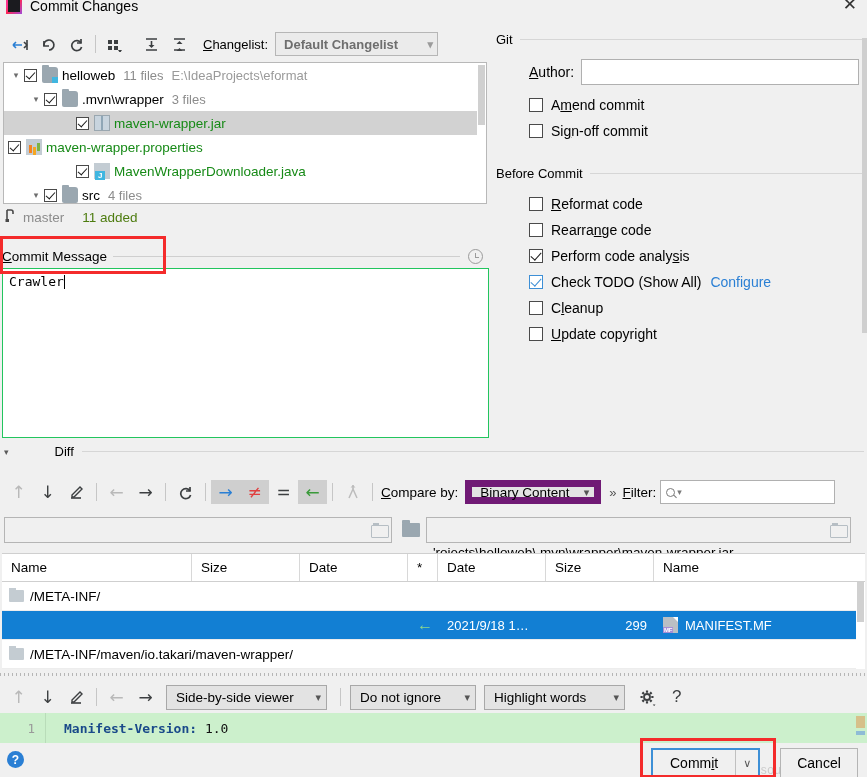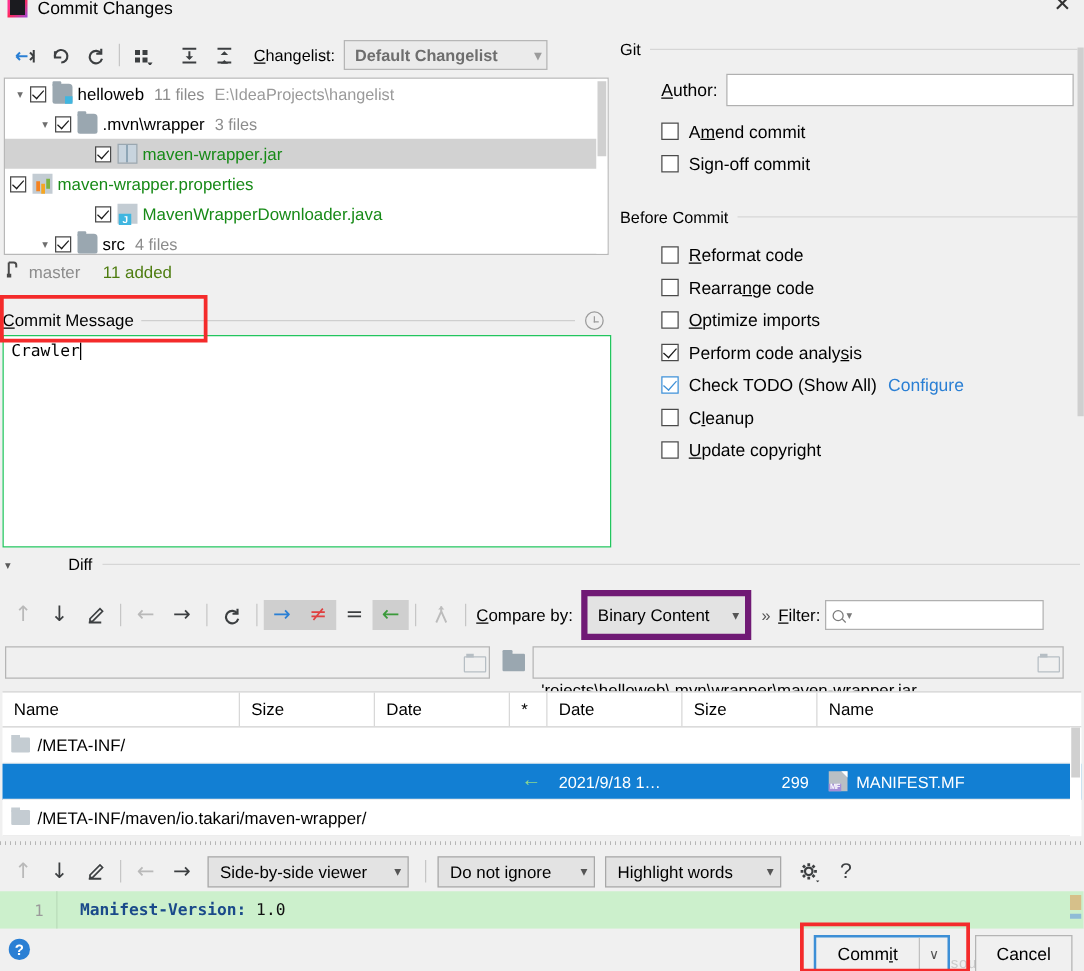--- a/index.html
+++ b/index.html
@@ -152,21 +152,21 @@
 
   .diff-toolbar { position: absolute; left: 4px; top: 478px; width: 860px; height: 28px; display: flex; align-items: center; }
   .dbtn { width: 29px; height: 24px; display:flex; align-items:center; justify-content:center; cursor:pointer; font-size:17px; color:#3c3f41; }
   .dbtn.dim { color: #b9b9b9; }
   .dbtn.hl { background:#cfcfcf; }
   .dsep { width:1px; height:18px; background:#c6c6c6; margin:0 5px; }
   .cmpby { font-size:13.5px; margin:0 7px 0 3px; }
   .cmpby u { text-decoration: underline; }
   .chev { font-size:11px; color:#555; margin-left:7px; }
   .combo2 {
-    height:40px; border:5px solid #701a75; background:#e3e3e3; display:inline-flex; align-items:center;
+    height:24px; border:7px solid #701a75; background:#e3e3e3; display:inline-flex; align-items:center;
     padding:0 5px 0 8px; font-size:13.5px; cursor:pointer;
   }
   .guill { color:#555; margin:0 6px 0 8px; font-size:13px; }
   .filter-lbl { font-size:13.5px; margin-right:4px; }
   .filter-lbl u { text-decoration: underline; }
   .filter-inp {
     width:175px; height:24px; border:1px solid #b0b0b0; background:#fff;
     display:inline-flex; align-items:center; padding-left:5px; color:#8a8a8a; font-size:12px;
   }
   .magn { width:9px;height:9px;border:1.4px solid #7a7a7a;border-radius:50%; position:relative; display:inline-block; }
@@ -303,21 +303,21 @@
     </span>
   </div>
 
   <div class="tree">
     <div class="trow">
       <span class="arrow">▾</span>
       <span class="cbx on"></span>
       <span class="fico folder mod"></span>
       <span class="tname black">helloweb</span>
       <span class="tmeta">11 files</span>
-      <span class="tpath">E:\IdeaProjects\hangelist</span>
+      <span class="tpath">E:\IdeaProjects\eformat</span>
     </div>
     <div class="trow" style="padding-left:24px">
       <span class="arrow">▾</span>
       <span class="cbx on"></span>
       <span class="fico folder"></span>
       <span class="tname black">.mvn\wrapper</span>
       <span class="tmeta">3 files</span>
     </div>
     <div class="trow sel" style="padding-left:72px">
       <span class="cbx on"></span>
@@ -394,24 +394,20 @@
     </div>
 
     <div style="margin-top:10px">
       <div class="ck-row">
         <span class="ck"></span>
         <span class="cl"><u>R</u>eformat code</span>
       </div>
       <div class="ck-row">
         <span class="ck"></span>
         <span class="cl">Rearra<u>n</u>ge code</span>
-      </div>
-      <div class="ck-row">
-        <span class="ck"></span>
-        <span class="cl"><u>O</u>ptimize imports</span>
       </div>
       <div class="ck-row">
         <span class="ck on"></span>
         <span class="cl">Perform code analy<u>s</u>is</span>
       </div>
       <div class="ck-row">
         <span class="ck on blue"></span>
         <span class="cl">Check TODO (Show All)</span>
         <span class="link">Configure</span>
       </div>

